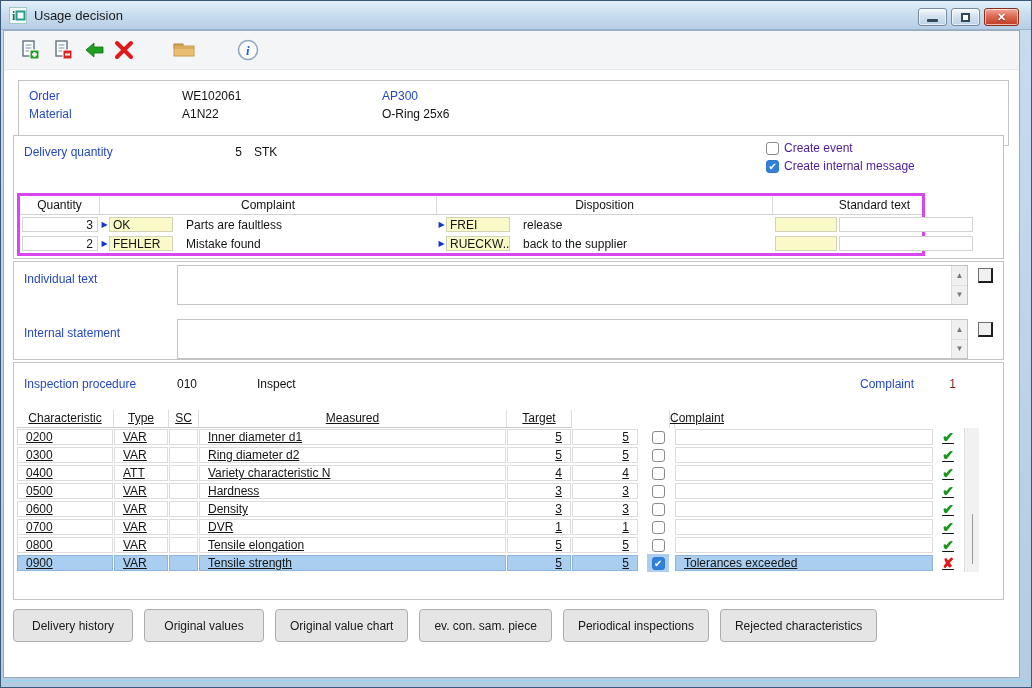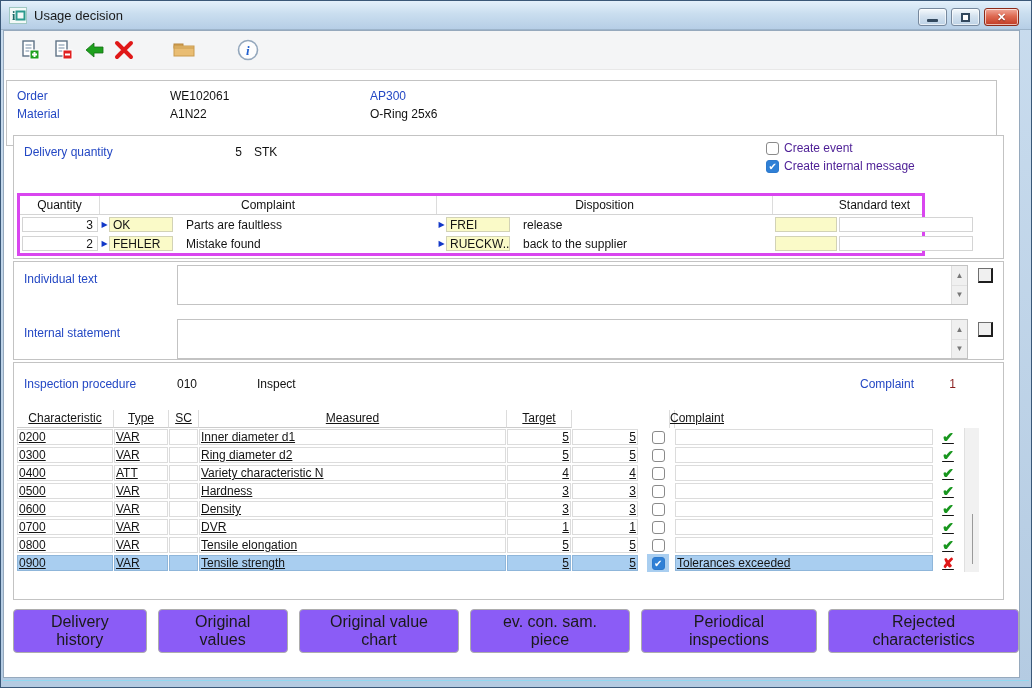--- a/index.html
+++ b/index.html
@@ -57,35 +57,35 @@
   .ta-arrow{flex:1;display:flex;align-items:center;justify-content:center;color:#777;font-size:8px;background:#f0f0f0;}
   .ta-arrow.up{border-bottom:1px solid #e0e0e0;}
   .expbtn{position:absolute;width:15px;height:15px;background:#f0f0f0;border:1px solid #6f6f6f;border-right:2px solid #1e1e1e;border-bottom:2px solid #1e1e1e;}
 
   
   .ctable{position:absolute;left:3px;top:47px;width:945px;text-decoration:underline;}
   .chead,.cr{display:grid;grid-template-columns:97px 55px 30px 308px 65px 67px 8px 22px 6px 259px 28px;height:18px;}
   .ch{text-align:center;line-height:17px;border-right:1px solid #dcdcdc;border-bottom:1px solid #cccccc;}
   .ch.noline{border-right:none;border-bottom:none;}
   .ch.compl{border-left:1px solid #dcdcdc;border-bottom:none;}
-  .c{height:16px;line-height:15px;border:1px solid #dcdcdc;background:#fff;margin:1px 1px 0 0;padding:0 1px;overflow:hidden;white-space:nowrap;}
+  .c{height:16px;line-height:15px;border:1px solid #dcdcdc;background:#fff;margin:1px 1px 0 0;padding:0 8px;overflow:hidden;white-space:nowrap;}
   .c.id{margin-left:0;}
   .c.me,.c.ta{text-align:right;}
   .cbcell{display:flex;align-items:center;justify-content:center;}
   .st{text-align:center;font-size:14px;font-weight:bold;line-height:18px;}
   .st.pass{color:#18961E;}
   .st.fail{color:#E01818;}
   .cr.selected .c{background:#A9CEF0;border-color:#8fb6da;}
   .cr.selected .cbcell{background:#A9CEF0;}
   .vscroll{position:absolute;left:950px;top:65px;width:15px;height:144px;background:#f1f1f1;border-left:1px solid #e0e0e0;}
   .vscroll .thumbline{position:absolute;left:7px;top:86px;width:1px;height:50px;background:#9a9a9a;}
 
   
   .footer{position:absolute;left:9px;top:578px;display:flex;gap:11px;}
-  .fbtn{height:44px;min-width:120px;border:1px solid #adadad;border-radius:4px;background:#8b5cf6;font-family:"Liberation Sans",sans-serif;font-size:16px;color:#1a1a1a;padding:0 14px;}
+  .fbtn{height:33px;min-width:120px;border:1px solid #adadad;border-radius:4px;background:#e5e5e5;font-family:"Liberation Sans",sans-serif;font-size:12px;color:#1a1a1a;padding:0 14px;}
 </style>
 </head>
 <body>
 
 <div class="window">
 
   <div class="titlebar">
     <svg width="18" height="17" viewBox="0 0 18 17">
       <rect x="0.5" y="0.5" width="17" height="16" fill="#f2f9f7" stroke="#9fc8c2"></rect>
       <text x="3" y="13" font-size="12" font-weight="bold" fill="#1d6a66" font-family="Liberation Serif,serif">i</text>
@@ -147,21 +147,21 @@
         </svg>
       </button>
       <button class="tbtn" style="margin-left:40px">
         <svg width="24" height="24" viewBox="0 0 24 24">
           <circle cx="12" cy="12" r="9.5" fill="#fdfdfd" stroke="#93a7bc" stroke-width="1.6"></circle>
           <text x="10" y="17" font-size="13" font-style="italic" font-weight="bold" fill="#1f5fd0" font-family="Liberation Serif,serif">i</text>
         </svg>
       </button>
     </div>
 
-    <div class="gbox" style="left:2px;top:49px;width:991px;height:66px;">
+    <div class="gbox" style="left:14px;top:49px;width:991px;height:66px;">
       <span class="lbl" style="left:10px;top:8px;">Order</span>
       <span class="val" style="left:163px;top:8px;">WE102061</span>
       <span class="lbl" style="left:363px;top:8px;">AP300</span>
       <span class="lbl" style="left:10px;top:26px;">Material</span>
       <span class="val" style="left:163px;top:26px;">A1N22</span>
       <span class="val" style="left:363px;top:26px;">O-Ring 25x6</span>
     </div>
 
     <div class="gbox" style="left:9px;top:104px;width:991px;height:124px;">
       <span class="lbl" style="left:10px;top:9px;">Delivery quantity</span>

